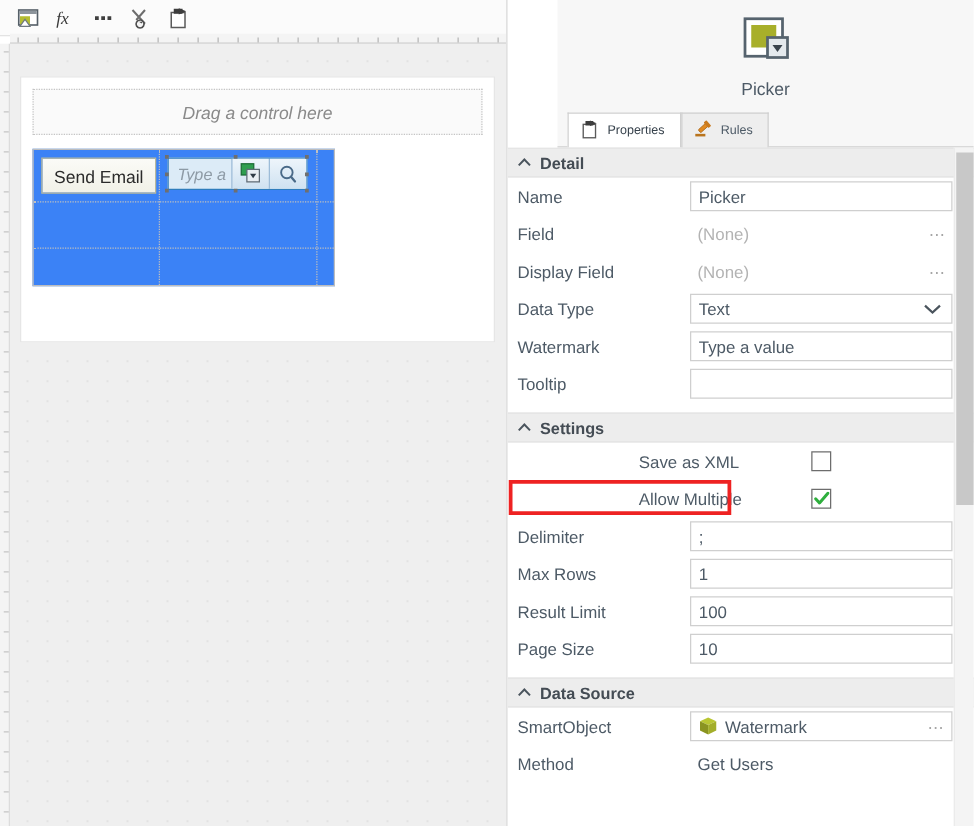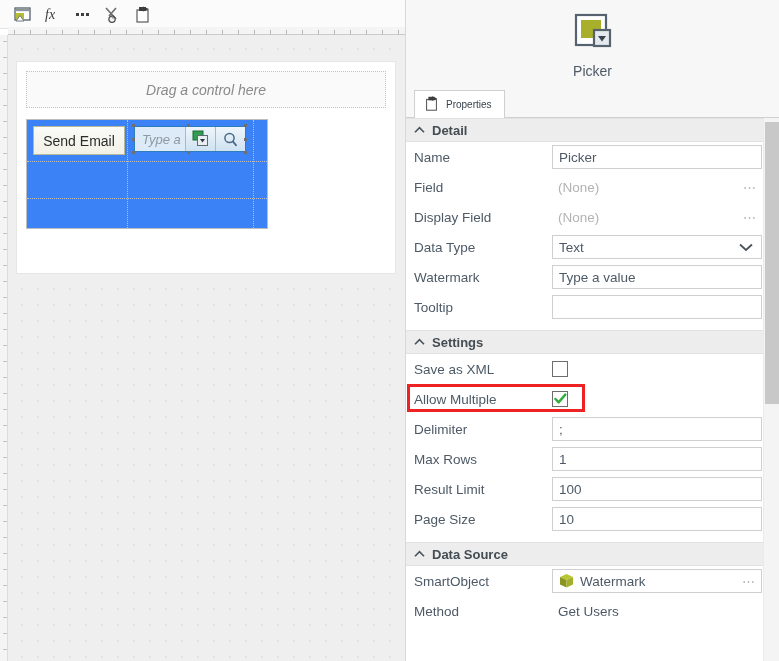--- a/index.html
+++ b/index.html
@@ -193,20 +193,21 @@
 
   
   #props-pane {
     position: absolute;
     left: 405px; top: 0;
     width: 374px; height: 661px;
     background: #ffffff;
     border-left: 1px solid #d8d8d8;
     box-sizing: border-box;
     overflow: hidden;
+    padding-left: 40px;
   }
 
   #props-header {
     position: relative;
     height: 88px;
     background: #f7f7f7;
     display: flex;
     flex-direction: column;
     align-items: center;
     justify-content: flex-start;
@@ -273,20 +274,21 @@
     gap: 7px;
   }
 
   .prop-row {
     height: 30px;
     display: flex;
     align-items: center;
     padding: 0 18px 0 8px;
     box-sizing: border-box;
     position: relative;
+    justify-content: center;
   }
   .prop-label {
     width: 138px;
     font-size: 13.5px;
     color: #4d5a66;
     flex-shrink: 0;
   }
   .prop-field {
     flex: 1;
     height: 24px;
@@ -540,20 +542,32 @@
     <div class="tab active">
       <span>
         <svg width="17" height="17" viewBox="0 0 19 19">
           <rect x="4" y="5" width="11" height="12" fill="#ffffff" stroke="#5a5a5a" stroke-width="1.2"></rect>
           <path d="M6 2 h7 v4 h-7 z" fill="#3d3d3d"></path>
           <path d="M10 1.5 l6 2.5 l-6 2.5 z" fill="#3d3d3d"></path>
         </svg>
       </span>
       <span>Properties</span>
     </div>
+    <div class="tab">
+      <span>
+        <svg width="17" height="17" viewBox="0 0 19 19">
+          <rect x="2.5" y="13.5" width="9" height="2.3" fill="#b9741d"></rect>
+          <g transform="rotate(-42 10 8)">
+            <rect x="5" y="6.2" width="9.5" height="3.4" rx="0.7" fill="#e08a22" stroke="#a9671a" stroke-width="0.7"></rect>
+            <rect x="13" y="4.6" width="3.2" height="6.6" rx="0.7" fill="#c97a1e"></rect>
+          </g>
+        </svg>
+      </span>
+      <span>Rules</span>
+    </div>
   </div>
 
   <div id="props-body">
 
     <div class="section-header">
       <svg width="11" height="8" viewBox="0 0 11 8">
         <path d="M1 6.3 L5.5 1.6 L10 6.3" fill="none" stroke="#4a545d" stroke-width="1.6"></path>
       </svg>
       <span>Detail</span>
     </div>

